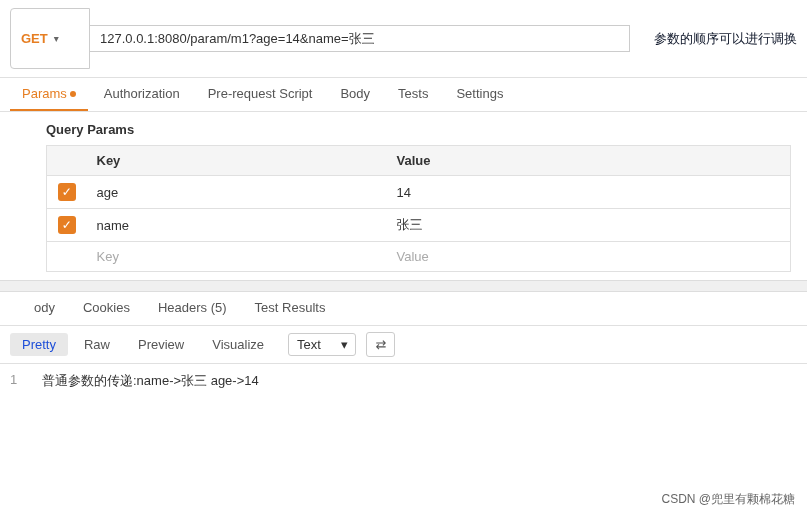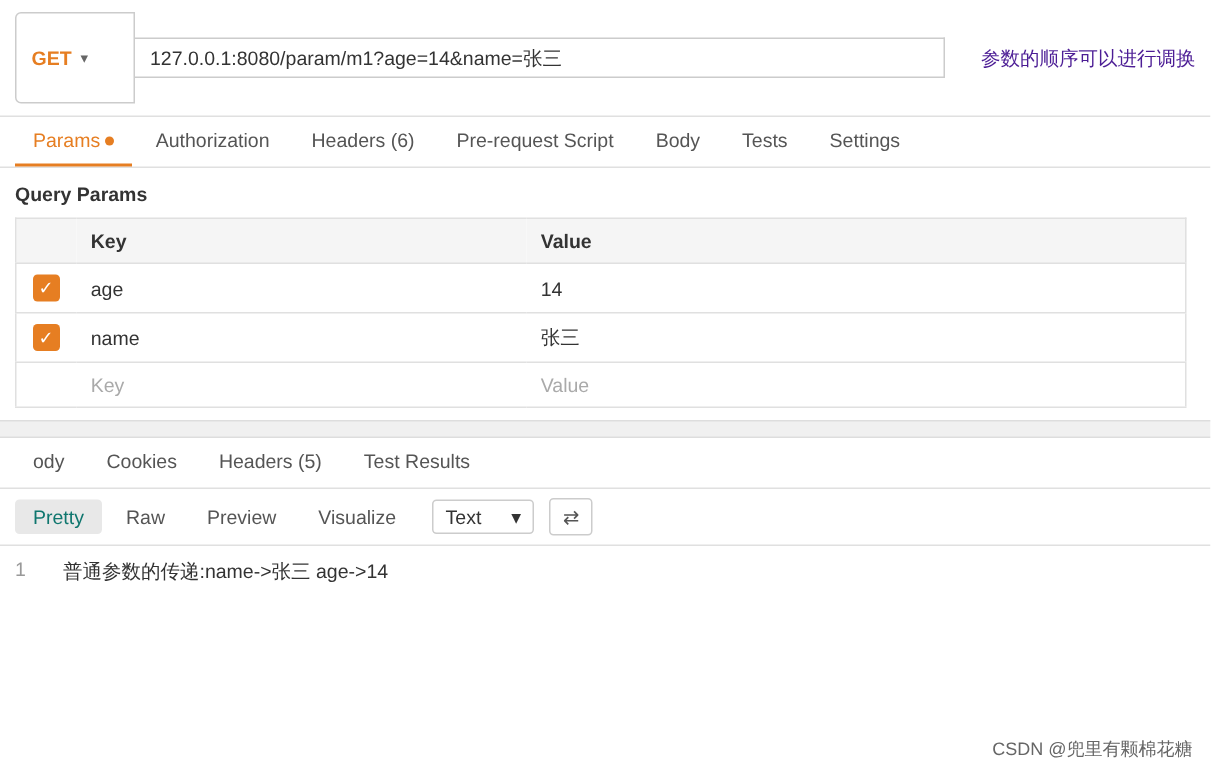--- a/index.html
+++ b/index.html
@@ -51,21 +51,21 @@
       border: 1px solid #ccc;
       border-left: none;
       padding: 5px 10px;
       font-size: 13px;
       outline: none;
       color: #333;
       border-radius: 0;
     }
 
     .url-hint {
-      color: #4c1d95;
+      color: #0f172a;
       font-size: 13px;
       margin-left: 24px;
       white-space: nowrap;
       font-weight: 500;
     }
 
     
     .tab-bar {
       display: flex;
       align-items: center;
@@ -96,20 +96,21 @@
       border-radius: 50%;
       background: #e67e22;
       margin-left: 3px;
       vertical-align: middle;
       margin-bottom: 1px;
     }
 
     
     .params-section {
       padding: 10px 16px 0 10px;
+      margin-left: 36px;
     }
 
     .section-title {
       font-weight: 600;
       font-size: 13px;
       color: #333;
       margin-bottom: 8px;
     }
 
     
@@ -171,21 +172,21 @@
       border-top: 1px solid #ddd;
       border-bottom: 1px solid #ddd;
       margin-top: 8px;
     }
 
     
     .response-tab-bar {
       display: flex;
       align-items: center;
       border-bottom: 1px solid #e0e0e0;
-      padding: 0 10px;
+      padding: 0 22px;
       background: #fff;
       gap: 4px;
     }
 
     .response-tab-item {
       padding: 8px 12px;
       cursor: pointer;
       font-size: 13px;
       color: #555;
       border-bottom: 2px solid transparent;
@@ -207,21 +208,21 @@
       border-radius: 3px;
       cursor: pointer;
       font-size: 13px;
       color: #555;
       border: none;
       background: transparent;
     }
 
     .format-btn.active {
       background: #e8e8e8;
-      color: #0f766e;
+      color: #1d4ed8;
       font-weight: 500;
     }
 
     .text-select {
       display: flex;
       align-items: center;
       border: 1px solid #ccc;
       border-radius: 3px;
       padding: 3px 8px;
       gap: 20px;
@@ -282,23 +283,20 @@
   <input class="url-input" type="text" value="127.0.0.1:8080/param/m1?age=14&amp;name=张三" style="">
   <span class="url-hint">参数的顺序可以进行调换</span>
 </div>
 
 <div class="tab-bar">
   <div class="tab-item active">
     <span>Params</span><span class="dot"></span>
   </div>
   <div class="tab-item">
     <span>Authorization</span>
-  </div>
-  <div class="tab-item">
-    <span>Headers (6)</span>
   </div>
   <div class="tab-item">
     <span>Pre-request Script</span>
   </div>
   <div class="tab-item">
     <span>Body</span>
   </div>
   <div class="tab-item">
     <span>Tests</span>
   </div>

